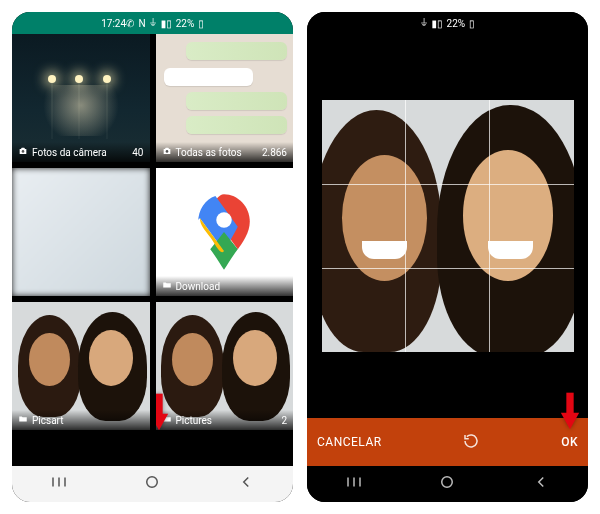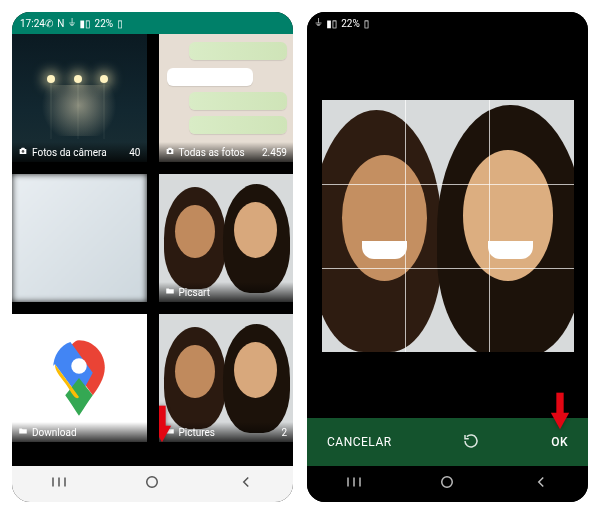--- a/index.html
+++ b/index.html
@@ -21,21 +21,21 @@
       display: flex;
       flex-direction: column;
       position: relative;
     }
     
     .status-bar {
       height: 22px;
       background: #008069;
       color: #fff;
       display: flex;
-      justify-content: flex-start;
+      justify-content: center;
       align-items: center;
       font-size: 10px;
       padding: 0 8px;
     }
     .status-right { display: flex; gap: 4px; align-items: center; }
     .app-bar {
       height: 44px;
       background: #008069;
       color: #fff;
       display: flex;
@@ -44,21 +44,21 @@
       gap: 18px;
     }
     .app-bar .title { font-size: 17px; font-weight: 500; flex: 1; }
     .more-icon { margin-left: auto; font-size: 16px; }
 
     .gallery {
       flex: 1;
       display: grid;
       grid-template-columns: 1fr 1fr;
       grid-auto-rows: 128px;
-      gap: 12px;
+      gap: 6px;
       background: #000;
       overflow: hidden;
     }
     .album {
       position: relative;
       overflow: hidden;
       background: #222;
     }
     .album .meta {
       position: absolute;
@@ -130,23 +130,23 @@
       background: #d7dadb;
       overflow:hidden;
     }
     .grid-line { position:absolute; background: rgba(255,255,255,.7); }
     .crop-corner { position:absolute; width:18px; height:18px; }
     .crop-corner::before, .crop-corner::after{
       content:""; position:absolute; background:#fff;
     }
 
     .editor-bar{
-      height:48px; background:#14532d; color:#fff;
+      height:48px; background:#c2410c; color:#fff;
       display:flex; align-items:center; justify-content:space-between;
-      padding: 0 20px; font-size:12px; letter-spacing:.5px;
+      padding: 0 10px; font-size:12px; letter-spacing:.5px;
     }
     .editor-bar .rotate-icon{ width:18px; height:18px; opacity:.85; }
 
     .nav-bar.dark { background:#000; color:#bbb; }
   </style>
 </head>
 <body>
 
 <div class="phone">
 
@@ -191,66 +191,66 @@
         <div class="chat-bubble" style="top:82px; left:30px; right:6px;"></div>
       </div>
       <div class="meta">
         <span>
           <svg width="10" height="10" viewBox="0 0 24 24" fill="#fff">
               <path d="M4 7h3l2-3h6l2 3h3v12H4z"></path>
               <circle cx="12" cy="13" r="3.2" fill="#555"></circle>
             </svg>
         </span>
         <span>Todas as fotos</span>
-        <span class="count">2.459</span>
+        <span class="count">2.866</span>
       </div>
     </div>
 
     <div class="album">
       <div class="thumb thumb-blur"></div>
-    </div>
-
-    <div class="album">
-      <div class="thumb thumb-selfie">
-
-        <div class="hair" style="left:4%; top:10%; width:46%; height:80%; background:#2b1a10;"></div>
-        <div class="head" style="left:12%; top:24%; width:30%; height:42%; background:#c08a5d;"></div>
-
-        <div class="hair" style="left:48%; top:8%; width:50%; height:85%; background:#1c120a;"></div>
-        <div class="head" style="left:56%; top:22%; width:32%; height:44%; background:#d8a87c;"></div>
-      </div>
-      <div class="meta">
-        <span>
-          <svg width="10" height="10" viewBox="0 0 24 24" fill="#fff">
-              <path d="M3 6h6l2 2h10v10H3z"></path>
-            </svg>
-        </span>
-        <span>Picsart</span>
-        <span class="count"></span>
-      </div>
     </div>
 
     <div class="album">
       <div class="thumb thumb-maps">
         <svg width="86" height="86" viewBox="0 0 100 100">
           <path d="M50 6 C66 6 80 20 80 38 C80 62 54 90 50 94 C46 90 20 62 20 38 C20 20 34 6 50 6 Z" fill="#fff"></path>
           <path d="M50 6 C66 6 80 20 80 38 C80 50 72 62 66 70 L34 26 C38 14 44 6 50 6Z" fill="#ea4335"></path>
           <path d="M20 38 C20 24 28 12 40 8 L66 44 C62 52 56 62 50 72 L22 34 C20 35 20 37 20 38Z" fill="#4285f4"></path>
           <path d="M66 70 C60 78 54 88 50 94 C46 88 40 78 34 70 L50 50 Z" fill="#34a853"></path>
           <path d="M22 34 L50 72 C46 78 40 64 34 56 C28 48 22 42 22 34Z" fill="#fbbc05"></path>
           <circle cx="50" cy="36" r="9" fill="#fff"></circle>
         </svg>
       </div>
       <div class="meta">
         <span>
           <svg width="10" height="10" viewBox="0 0 24 24" fill="#fff">
               <path d="M3 6h6l2 2h10v10H3z"></path>
             </svg>
         </span>
         <span>Download</span>
+        <span class="count"></span>
+      </div>
+    </div>
+
+    <div class="album">
+      <div class="thumb thumb-selfie">
+
+        <div class="hair" style="left:4%; top:10%; width:46%; height:80%; background:#2b1a10;"></div>
+        <div class="head" style="left:12%; top:24%; width:30%; height:42%; background:#c08a5d;"></div>
+
+        <div class="hair" style="left:48%; top:8%; width:50%; height:85%; background:#1c120a;"></div>
+        <div class="head" style="left:56%; top:22%; width:32%; height:44%; background:#d8a87c;"></div>
+      </div>
+      <div class="meta">
+        <span>
+          <svg width="10" height="10" viewBox="0 0 24 24" fill="#fff">
+              <path d="M3 6h6l2 2h10v10H3z"></path>
+            </svg>
+        </span>
+        <span>Picsart</span>
         <span class="count"></span>
       </div>
     </div>
 
     <div class="album" style="position:relative;">
       <div class="thumb thumb-selfie">
         <div class="hair" style="left:4%; top:10%; width:46%; height:80%; background:#2b1a10;"></div>
         <div class="head" style="left:12%; top:24%; width:30%; height:42%; background:#c08a5d;"></div>
         <div class="hair" style="left:48%; top:8%; width:50%; height:85%; background:#1c120a;"></div>
         <div class="head" style="left:56%; top:22%; width:32%; height:44%; background:#d8a87c;"></div>

